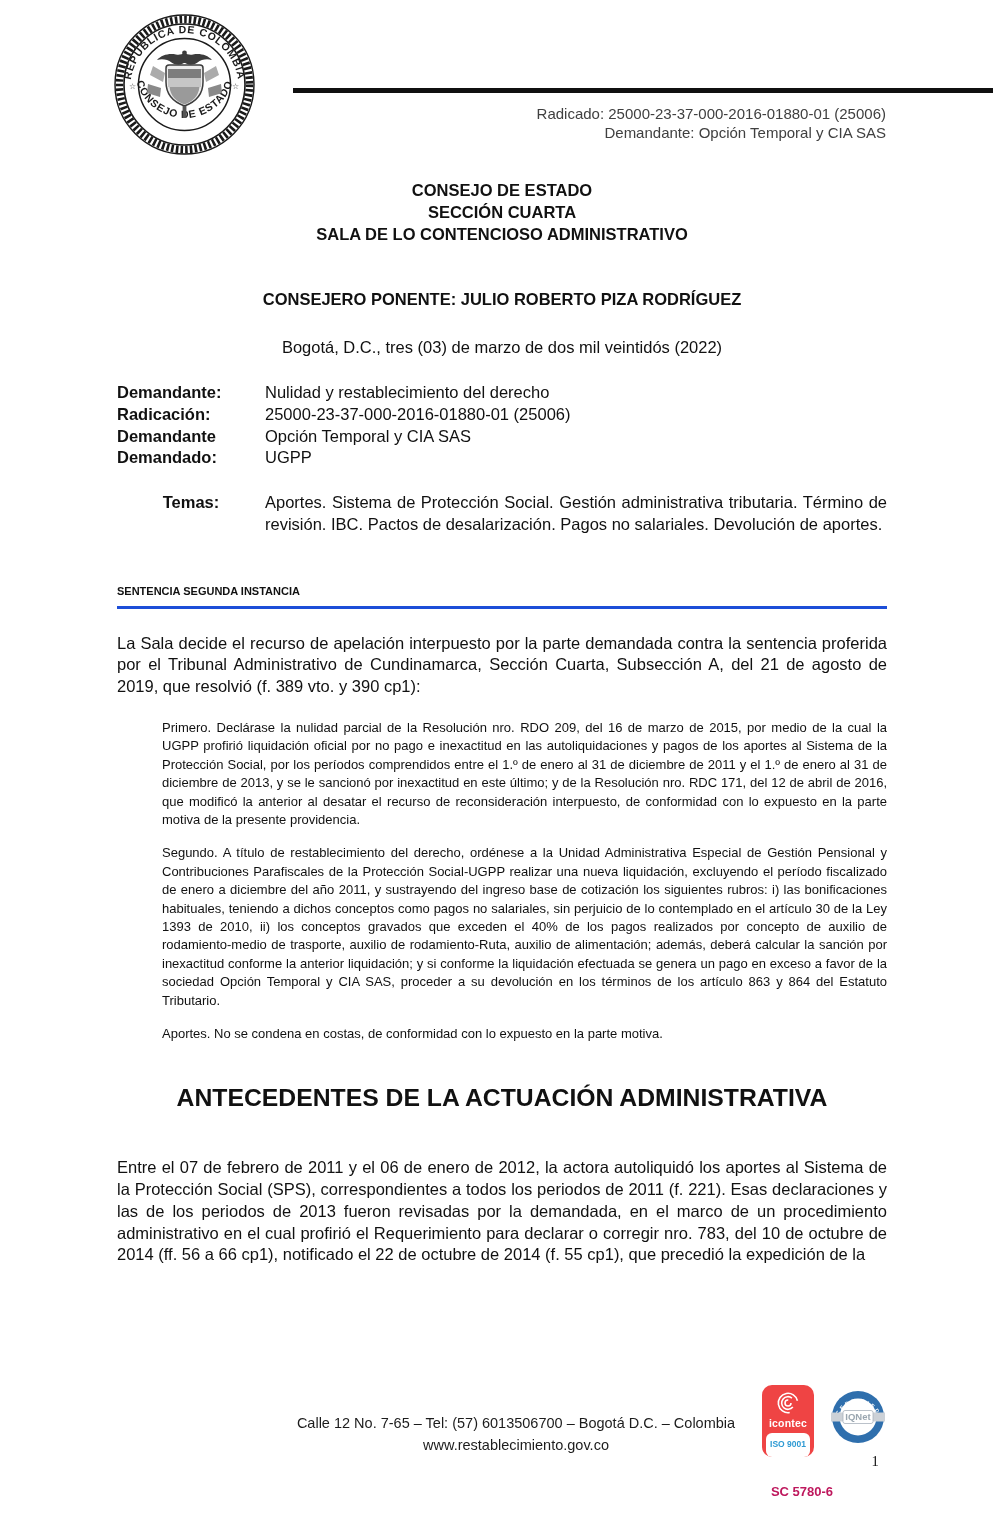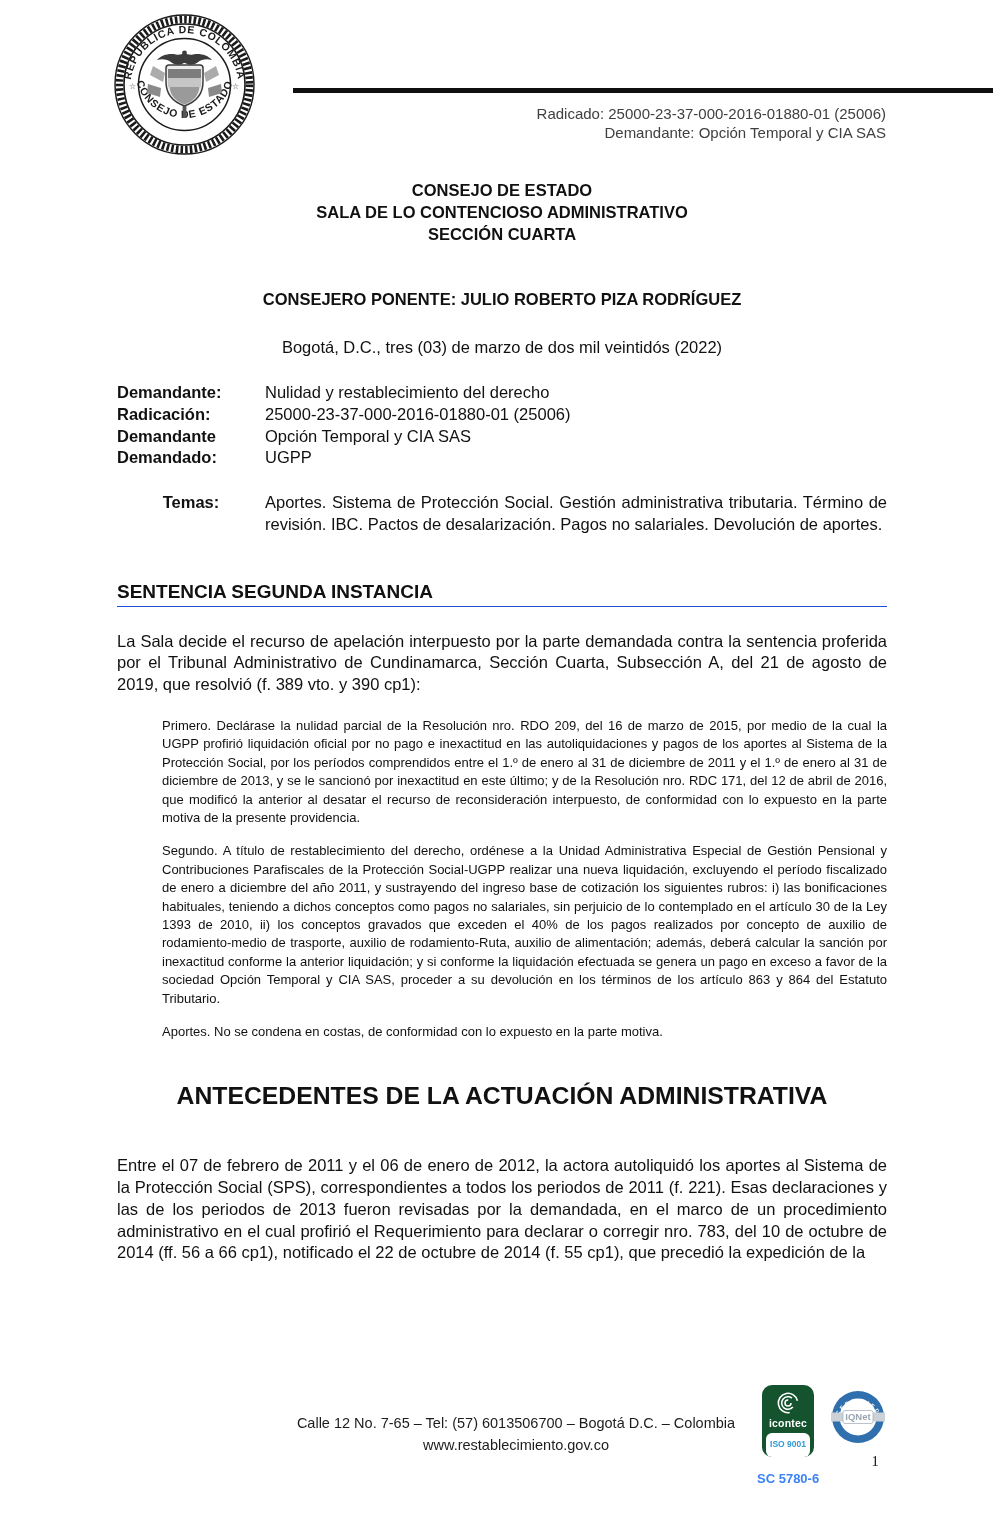--- a/index.html
+++ b/index.html
@@ -29,49 +29,49 @@
   .ponente-line { margin-top:44px; text-align:center; font-weight:bold; }
   .date-line { margin-top:26px; text-align:center; }
 
   .ref-grid { margin-top:23px; display:grid; grid-template-columns:148px 1fr; }
   .ref-grid .lbl { font-weight:bold; }
   .temas-grid { margin-top:23px; display:grid; grid-template-columns:148px 1fr; }
   .temas-grid .lbl { font-weight:bold;text-align:center; }
   .temas-grid .val { text-align:justify; }
 
   .sentencia-heading {
-    margin-top:45px; font-size:19px; font-weight:bold;
-    border-bottom:1px solid #1d4ed8; padding-bottom:3px;
+    margin-top:45px; font-size:11px; font-weight:bold;
+    border-bottom:3px solid #1d4ed8; padding-bottom:3px;
   }
   .intro-par { margin-top:24px; text-align:justify; }
 
   .quote-block { margin-top:21px; margin-left:45px; font-size:13px; line-height:18.4px; }
   .quote-par { text-align:justify; }
   .quote-par + .quote-par { margin-top:15px; }
 
   .antecedentes-heading { margin-top:44px; text-align:center; font-weight:bold; }
   .final-par { margin-top:48px; text-align:justify; }
 
   
   .doc-footer { position:absolute; left:0; top:1380px; width:1000px; height:149px; }
   .footer-text { position:absolute; left:16px; top:32px; width:1000px; text-align:center; font-size:14.5px; line-height:22px; color:#1c1c1c; }
   .icontec-logo {
     position:absolute; left:762px; top:5px; width:52px; height:72px;
-    background:#14532d; border-radius:10px;
+    background:#ef4444; border-radius:10px;
     display:flex; flex-direction:column; align-items:center;
     padding-top:4px;
   }
   .icontec-name { color:#ffffff; font-size:10.5px; font-weight:bold; letter-spacing:0.2px; margin-top:0px; }
   .icontec-iso {
     margin-top:4px; background:#ffffff; color:#2E9AD3;
     width:44px; height:24px; border-radius:6px;
     font-size:8.5px; font-weight:bold; text-align:center; line-height:22px;
   }
   .iqnet-logo { position:absolute; left:831px; top:9px; width:54px; height:58px; }
-  .sc-code { position:absolute; left:757px; top:91px; width:90px; text-align:left; color:#3b82f6; font-size:13px; font-weight:bold; }
+  .sc-code { position:absolute; left:757px; top:104px; width:90px; text-align:center; color:#be185d; font-size:13px; font-weight:bold; }
   .page-number { position:absolute; left:855px; top:73px; width:40px; text-align:center; font-size:14.5px; color:#111; font-family:"Liberation Serif","DejaVu Serif",serif; }
 </style>
 </head>
 <body>
 
 <div class="page">
 
   <header class="doc-header">
     <div class="seal">
       <svg width="143" height="143" viewBox="0 0 143 143">
@@ -110,22 +110,22 @@
     <div class="header-rule"></div>
     <div class="header-meta">
       <div>Radicado: 25000-23-37-000-2016-01880-01 (25006)</div>
       <div>Demandante: Opción Temporal y CIA SAS</div>
     </div>
   </header>
 
   <main>
     <div class="title-block">
       <div>CONSEJO DE ESTADO</div>
+      <div>SECCIÓN CUARTA</div>
       <div>SALA DE LO CONTENCIOSO ADMINISTRATIVO</div>
-      <div>SECCIÓN CUARTA</div>
     </div>
 
     <div class="ponente-line">CONSEJERO PONENTE: JULIO ROBERTO PIZA RODRÍGUEZ</div>
     <div class="date-line">Bogotá, D.C., tres (03) de marzo de dos mil veintidós (2022)</div>
 
     <div class="ref-grid">
       <div class="lbl">Demandante:</div>
       <div class="val">Nulidad y restablecimiento del derecho</div>
       <div class="lbl">Radicación:</div>
       <div class="val">25000-23-37-000-2016-01880-01 (25006)</div>

